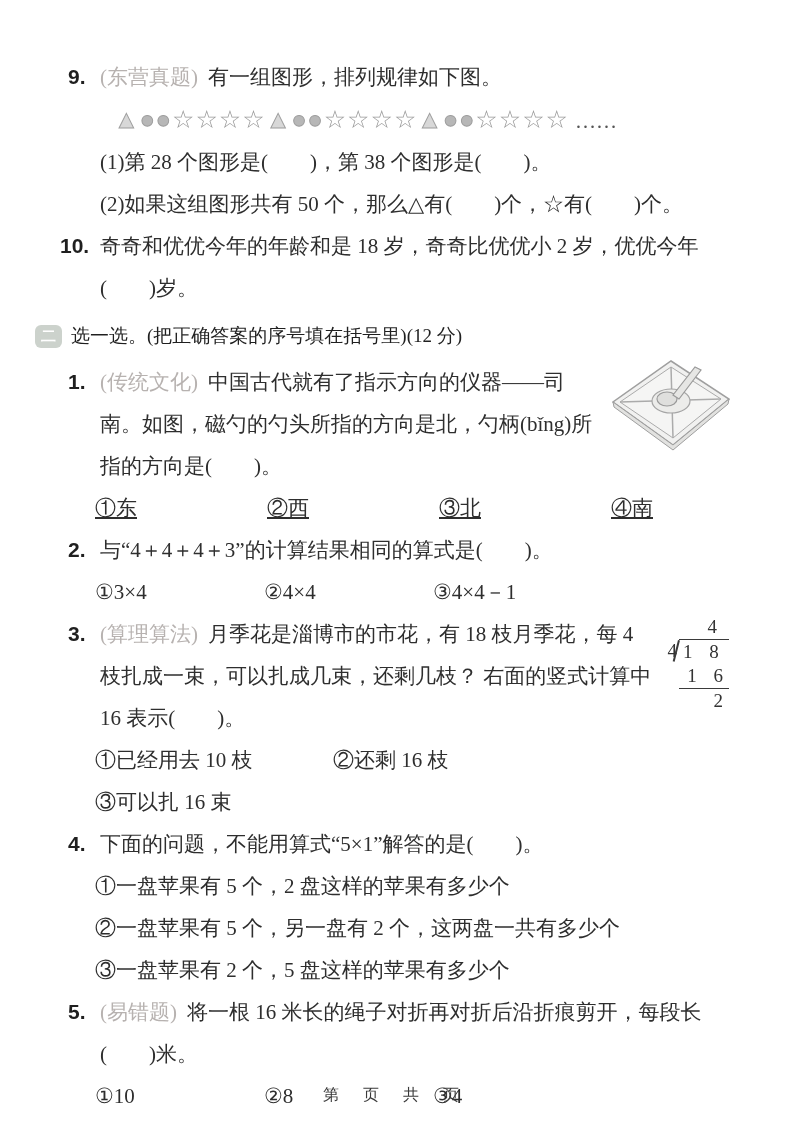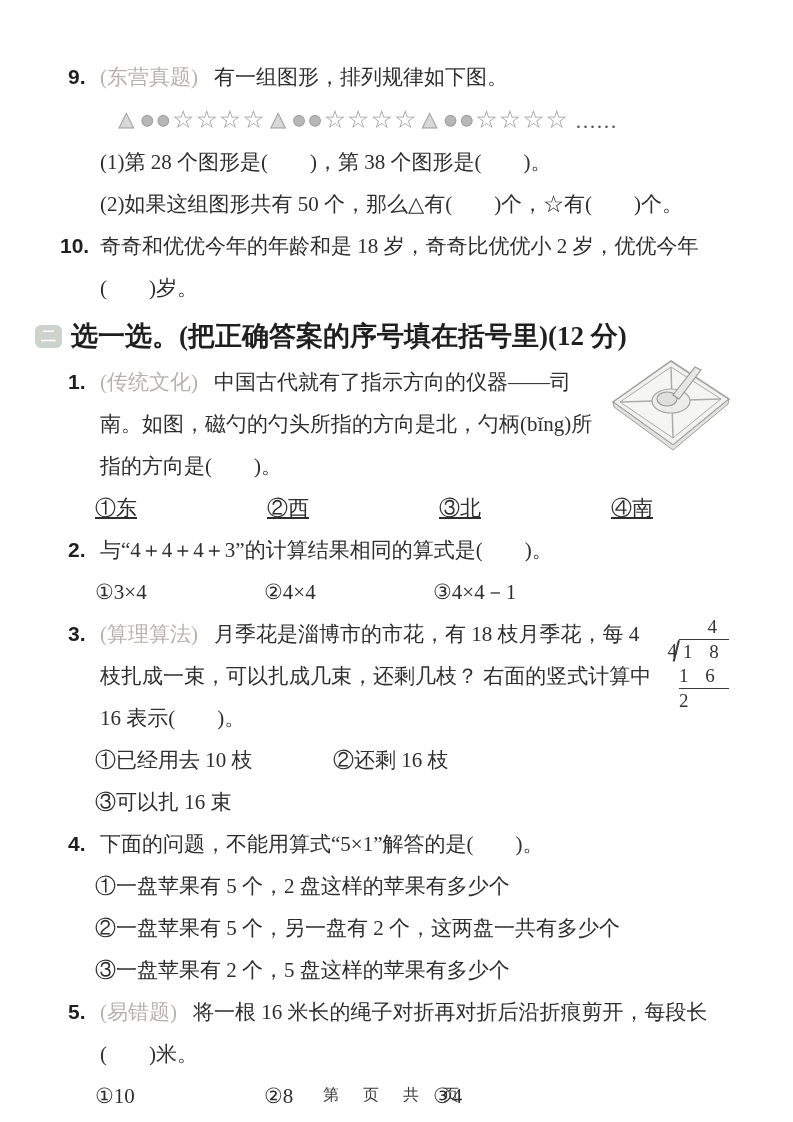--- a/index.html
+++ b/index.html
@@ -14,21 +14,21 @@
     color:#2e2e2e;
     overflow:hidden;
   }
   .q { position:relative; padding-left:34px; }
   .q .qnum {
     position:absolute; left:2px; top:0;
     font-weight:bold; font-family:"Liberation Sans","DejaVu Sans",sans-serif;
     color:#1f1f1f;
   }
   .line { margin:0; line-height:42px; font-size:21px; }
-  .tag { color:#b7b2b0; margin-right:16px; }
+  .tag { color:#b7b2b0; margin-right:10px; }
   
   .pattern {
     margin:2px 0 0 14px;
     line-height:40px; font-size:25px;
     white-space:nowrap;
     color:#9a9a9a;
   }
   .pattern .shp { margin-right:1px; }
   .pattern .tri { color:#d8d8d8; -webkit-text-stroke:1px #9f9f9f; }
   .pattern .cir { color:#b7b7b7; -webkit-text-stroke:1px #9d9d9d; }
@@ -40,40 +40,40 @@
     display:flex; align-items:center; gap:9px;
     line-height:42px;
   }
   .sec .badge {
     width:27px; height:23px; border-radius:6px;
     background:#ccd2cc; color:#ffffff;
     font-size:15px; font-weight:bold;
     display:flex; align-items:center; justify-content:center;
     flex:0 0 auto;
   }
-  .sec .sec-title { font-weight:bold; font-size:27px; color:#1f1f1f; }
+  .sec .sec-title { font-weight:normal; font-size:19px; color:#1f1f1f; }
   
   .opts { margin:0 0 0 -5px; line-height:42px; font-size:21px; }
   .opts span { display:inline-block; }
   .opts.cols4 span { width:172px;text-decoration:underline; }
   .opts.cols3 span { width:169px; }
   .opts.colsq3 span:first-child { width:238px; }
   .opts span:last-child { width:auto; }
   .opt-line { margin-left:-5px; }
   
   .compass-wrap { float:right; width:128px; height:96px; margin:-6px 0 0 8px; }
   
   .division {
     float:right; margin:2px 6px 0 12px;
     font-size:19px; line-height:24px;
     text-align:right; color:#333;
     font-family:"Liberation Serif","DejaVu Serif",serif;
   }
   .division .dv-row { display:flex; justify-content:flex-end; }
-  .division .num { display:inline-block; width:50px; text-align:left; letter-spacing:6px; }
+  .division .num { display:inline-block; width:50px; text-align:right; letter-spacing:6px; }
   .division .quot { letter-spacing:0; text-align:right; padding-right:12px; }
   .division .dvsr { display:inline-block; padding-right:2px; }
   .division .dvd {
     display:inline-block; width:46px; text-align:left; letter-spacing:6px;
     border-top:1.6px solid #3a3a3a; position:relative; padding-left:4px;
   }
   .division .dvd::before {
     content:""; position:absolute; left:-1px; top:0; height:22px; width:1.6px;
     background:#3a3a3a; transform:rotate(14deg); transform-origin:top left;
   }

